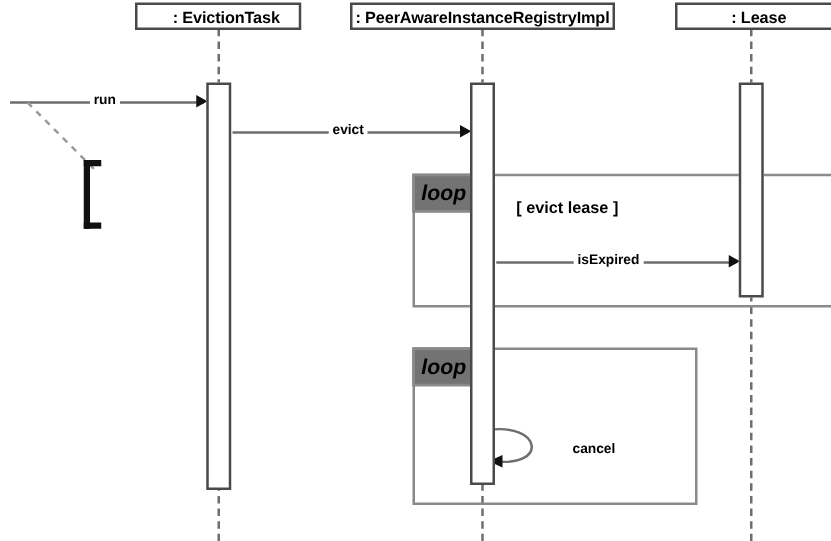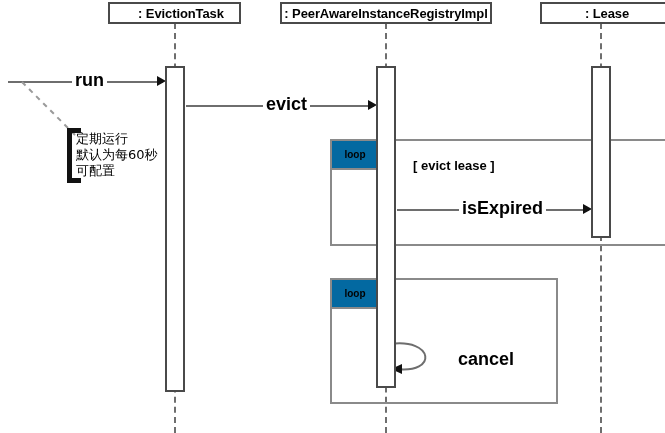--- a/index.html
+++ b/index.html
@@ -52,47 +52,48 @@
   .fragment {
     position: absolute;
     box-sizing: border-box;
     border: 2px solid #8a8a8a;
     background: transparent;
   }
   .fragment-tab {
     position: absolute;
     box-sizing: border-box;
     border: 2px solid #8a8a8a;
-    background: #0369a1;
+    background: #737373;
     color: #000000;
-    font-size: 10px;
+    font-size: 17px;
     font-weight: bold;
     display: flex;
     align-items: center;
     justify-content: center;
+    font-style: italic;
   }
   .fragment-guard {
     position: absolute;
     color: #000000;
     font-size: 13px;
     font-weight: bold;
     white-space: nowrap;
   }
 
   
   .msg-line {
     position: absolute;
     height: 0;
     border-top: 2px solid #6e6e6e;
   }
   .msg-label {
     position: absolute;
     background: #ffffff;
     color: #000000;
-    font-size: 18px;
+    font-size: 11px;
     font-weight: bold;
     white-space: nowrap;
     padding: 0 3px;
     line-height: 13px;
   }
   .arrowhead {
     position: absolute;
     width: 0;
     height: 0;
     border-top: 5px solid transparent;
@@ -163,21 +164,18 @@
   <div class="msg-label" style="left:455px; top:353px;">cancel</div>
 
   <div class="activation" style="left:165px; top:66px; width:20px; height:326px;"></div>
   <div class="activation" style="left:376px; top:66px; width:20px; height:322px;"></div>
   <div class="activation" style="left:591px; top:66px; width:20px; height:172px;"></div>
 
   <svg class="note-connector" style="left:20px; top:80px;" width="70" height="65" viewBox="0 0 70 65">
     <line x1="2" y1="2" x2="58" y2="58" stroke="#9a9a9a" stroke-width="2" stroke-dasharray="5,5"></line>
   </svg>
   <div class="note-bracket" style="left:67px; top:128px; width:14px; height:55px;"></div>
-  <div class="note-text" style="left:76px; top:131px;">定期运行
-默认为每60秒
-可配置</div>
 
   <div class="lifeline-head" style="left:108px; top:2px; width:133px; height:22px;padding-left:13px;">: EvictionTask</div>
   <div class="lifeline-head" style="left:280px; top:2px; width:212px; height:22px;">: PeerAwareInstanceRegistryImpl</div>
   <div class="lifeline-head" style="left:540px; top:2px; width:134px; height:22px;">: Lease</div>
 
 </div>
 
 </body></html>

